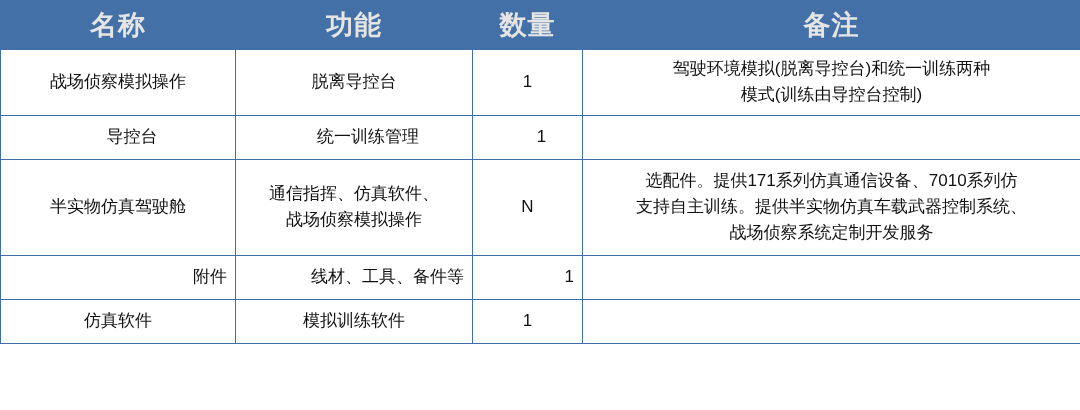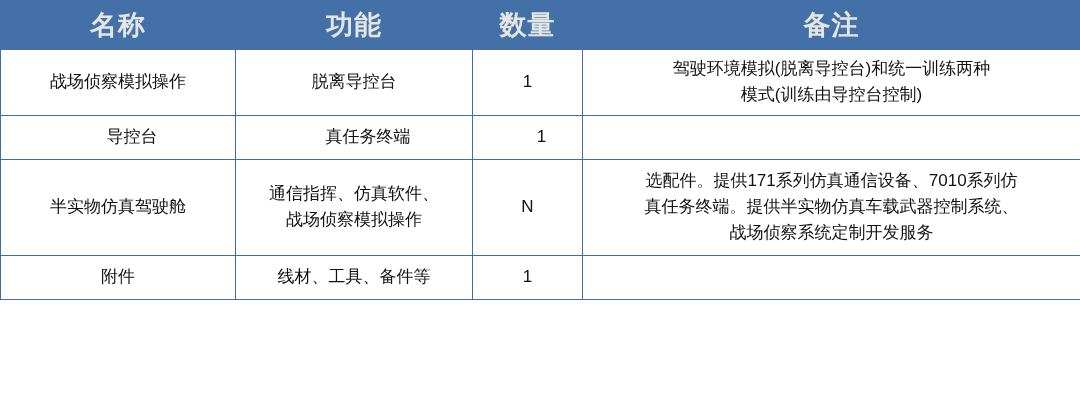--- a/index.html
+++ b/index.html
@@ -51,21 +51,21 @@
   }
   .col-name   { width: 235px; }
   .col-func   { width: 237px; }
   .col-qty    { width: 110px; margin-top: 48px; }
   .col-remark { width: 498px; }
 
   tbody tr.r1 td { height: 62px; }
   tbody tr.r2 td { height: 44px; padding-left: 36px; }
   tbody tr.r3 td { height: 44px; }
   tbody tr.r4 td { height: 96px; }
-  tbody tr.r5 td { height: 44px; }
+  tbody tr.r5 td { height: 44px; text-align: right; }
   tbody tr.r6 td { height: 44px; }
 
   .cell-multiline {
     white-space: pre-line;
   }
 </style>
 </head>
 <body>
 
 <div class="table-wrap">
@@ -81,34 +81,40 @@
     <tbody>
       <tr class="r1">
         <td class="col-name cell-multiline">战场侦察模拟操作</td>
         <td class="col-func cell-multiline">脱离导控台</td>
         <td class="col-qty">1</td>
         <td class="col-remark cell-multiline">驾驶环境模拟(脱离导控台)和统一训练两种
 模式(训练由导控台控制)</td>
       </tr>
       <tr class="r2">
         <td class="col-name cell-multiline">导控台</td>
-        <td class="col-func cell-multiline">真任务终端</td>
+        <td class="col-func cell-multiline">统一训练管理</td>
         <td class="col-qty">1</td>
         <td class="col-remark cell-multiline"></td>
       </tr>
       <tr class="r4">
         <td class="col-name cell-multiline">半实物仿真驾驶舱</td>
         <td class="col-func cell-multiline">通信指挥、仿真软件、
 战场侦察模拟操作</td>
         <td class="col-qty">N</td>
         <td class="col-remark cell-multiline">选配件。提供171系列仿真通信设备、7010系列仿
-真任务终端。提供半实物仿真车载武器控制系统、
+支持自主训练。提供半实物仿真车载武器控制系统、
 战场侦察系统定制开发服务</td>
       </tr>
       <tr class="r5">
         <td class="col-name cell-multiline">附件</td>
         <td class="col-func cell-multiline">线材、工具、备件等</td>
         <td class="col-qty">1</td>
         <td class="col-remark cell-multiline"></td>
       </tr>
+      <tr class="r6">
+        <td class="col-name cell-multiline">仿真软件</td>
+        <td class="col-func cell-multiline">模拟训练软件</td>
+        <td class="col-qty">1</td>
+        <td class="col-remark cell-multiline"></td>
+      </tr>
     </tbody>
   </table>
 </div>
 
 </body></html>

